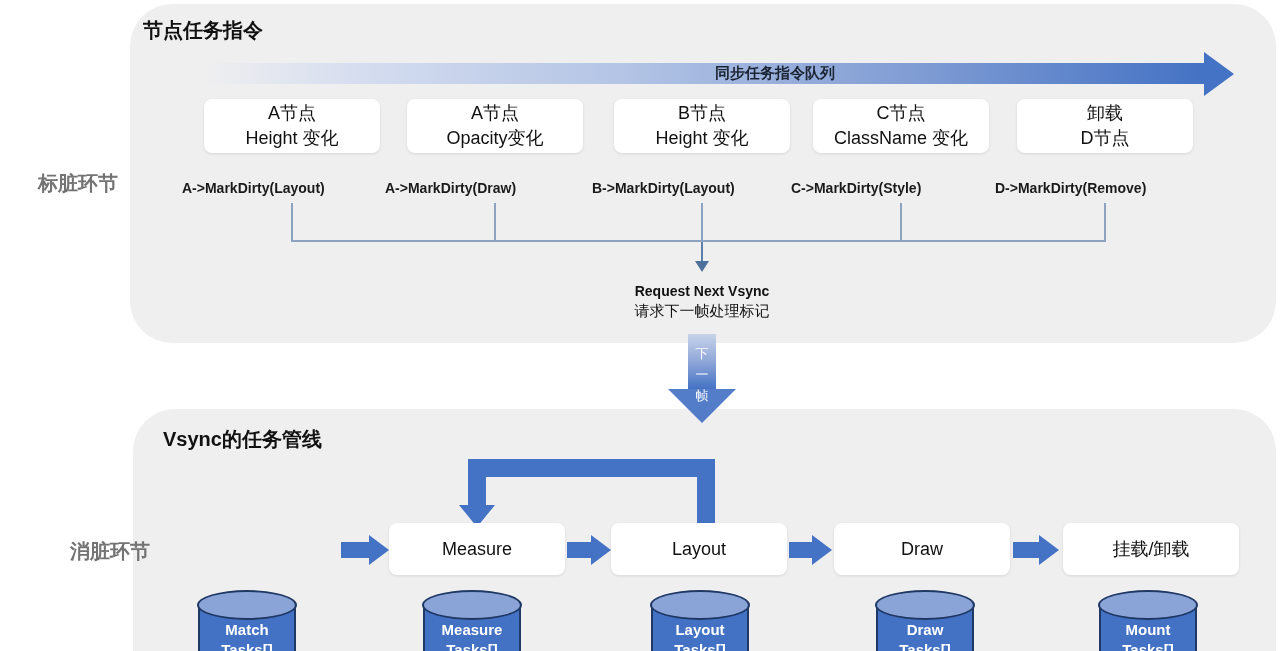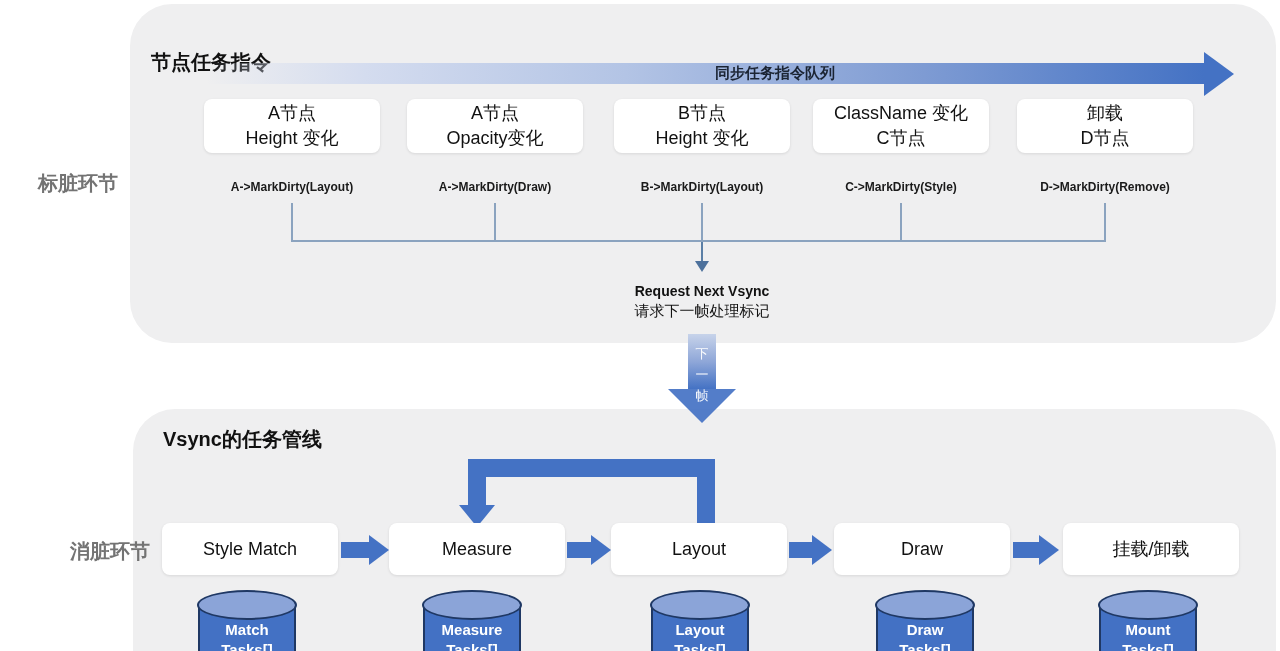--- a/index.html
+++ b/index.html
@@ -12,21 +12,21 @@
   .panel {
     position: absolute; background: #efeff0; border-radius: 42px;
   }
   #panel-top  { left: 130px; top: 4px;  width: 1146px; height: 339px; }
   #panel-bottom { left: 133px; top: 409px; width: 1143px; height: 320px; }
 
   .section-title {
     position: absolute; font-size: 20px; font-weight: 700; color: #111;
     white-space: nowrap;
   }
-  #title-top { left: 151px; top: 17px; margin-top: 32px; }
+  #title-top { left: 143px; top: 17px; }
   #title-bottom { left: 163px; top: 426px; }
   .side-label {
     position: absolute; left: 38px; font-size: 20px; font-weight: 700; color: #737373;
     white-space: nowrap;
   }
   #side-label-mark { top: 170px; }
   #side-label-clean { top: 538px; margin-left: 32px; }
 
   
   #queue-arrow-shaft {
@@ -47,22 +47,22 @@
   
   .node-card {
     position: absolute; top: 99px; width: 176px; height: 54px;
     background: #ffffff; border-radius: 8px;
     box-shadow: 0 1px 3px rgba(0,0,0,0.10);
     display: flex; flex-direction: column; justify-content: center;
     text-align: center; font-size: 18px; color: #111; line-height: 25px;
     font-weight: 500;
   }
   .mark-label {
-    position: absolute; top: 180px; width: 220px; text-align: center;
-    font-size: 12px; font-weight: 600; color: #1a1a1a; white-space: nowrap;
+    position: absolute; top: 180px; width: 220px; 
+    font-size: 14px; font-weight: 600; color: #1a1a1a; white-space: nowrap;
   }
 
   
   .bracket-line { position: absolute; background: #8ba3bf; }
   .bracket-stub { width: 2px; top: 203px; height: 39px; }
   #bracket-hline { left: 291px; top: 240px; width: 815px; height: 2px; }
   #vsync-arrow-line { position: absolute; left: 701px; top: 242px; width: 2px; height: 20px; background: #5b7fa6; }
   #vsync-arrow-head {
     position: absolute; left: 695px; top: 261px; width: 0; height: 0;
     border-left: 7px solid transparent; border-right: 7px solid transparent;
@@ -151,22 +151,22 @@
   </div>
   <div class="node-card" style="left:407px">
     <div>A节点</div>
     <div>Opacity变化</div>
   </div>
   <div class="node-card" style="left:614px">
     <div>B节点</div>
     <div>Height 变化</div>
   </div>
   <div class="node-card" style="left:813px">
+    <div>C节点</div>
     <div>ClassName 变化</div>
-    <div>C节点</div>
   </div>
   <div class="node-card" style="left:1017px">
     <div>卸载</div>
     <div>D节点</div>
   </div>
 
   <div class="mark-label" style="left:182px">A-&gt;MarkDirty(Layout)</div>
   <div class="mark-label" style="left:385px">A-&gt;MarkDirty(Draw)</div>
   <div class="mark-label" style="left:592px">B-&gt;MarkDirty(Layout)</div>
   <div class="mark-label" style="left:791px">C-&gt;MarkDirty(Style)</div>
@@ -197,21 +197,20 @@
   </svg>
   <div id="frame-arrow-label">下一帧</div>
 
   <div id="title-bottom" class="section-title">Vsync的任务管线</div>
 
   <div id="loop-top" class="loop-seg"></div>
   <div id="loop-right" class="loop-seg"></div>
   <div id="loop-left" class="loop-seg"></div>
   <div id="loop-head"></div>
 
-  <div class="stage-box" style="left:162px">Style Match</div>
   <div class="stage-box" style="left:389px">Measure</div>
   <div class="stage-box" style="left:611px">Layout</div>
   <div class="stage-box" style="left:834px">Draw</div>
   <div class="stage-box" style="left:1063px">挂载/卸载</div>
 
   <div class="stage-arrow-shaft" style="left:341px; width:28px"></div>
   <div class="stage-arrow-head" style="left:369px"></div>
   <div class="stage-arrow-shaft" style="left:567px; width:24px"></div>
   <div class="stage-arrow-head" style="left:591px"></div>
   <div class="stage-arrow-shaft" style="left:789px; width:23px"></div>

